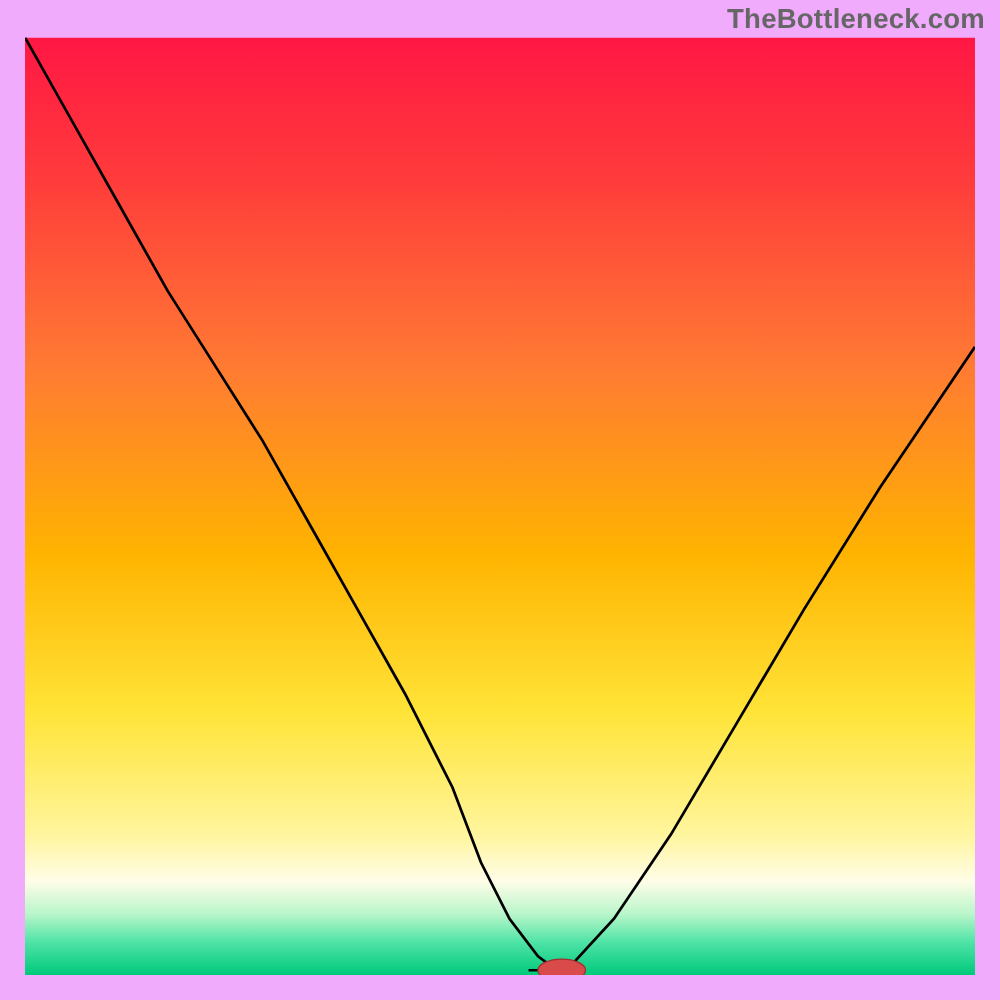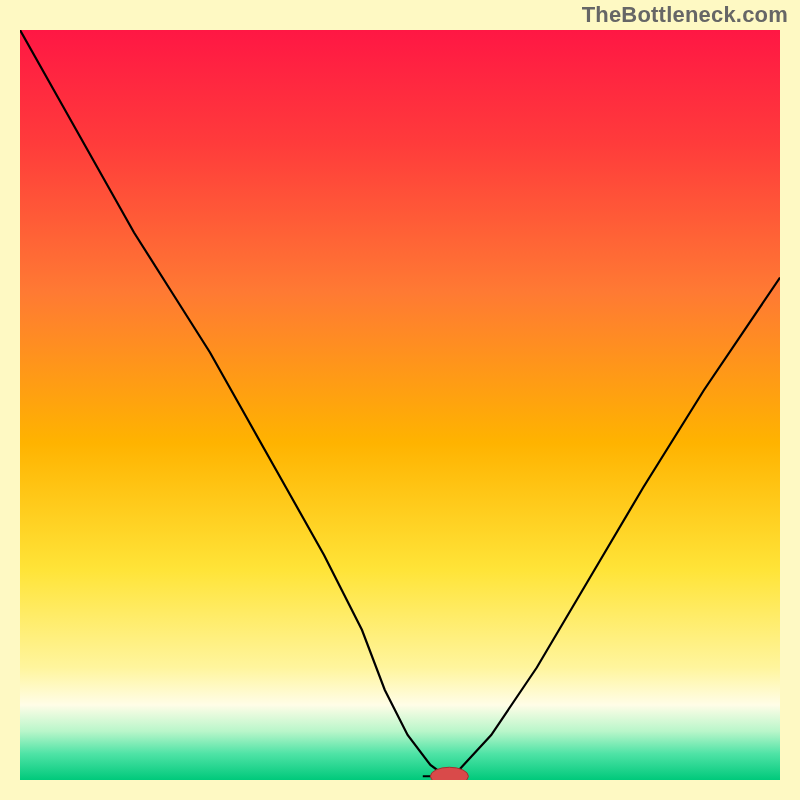--- a/index.html
+++ b/index.html
@@ -10,21 +10,21 @@
     background: #000;
     overflow: hidden;
     font-family: Arial, Helvetica, sans-serif;
   }
   .frame {
     position: absolute;
     left: 0;
     top: 0;
     width: 800px;
     height: 800px;
-    background: #fef9c3;
+    background: #f0abfc;
   }
   .watermark {
     position: absolute;
     top: 2px;
     right: 12px;
     font-size: 22px;
     font-weight: 600;
     color: #666;
     letter-spacing: 0.2px;
     user-select: none;

